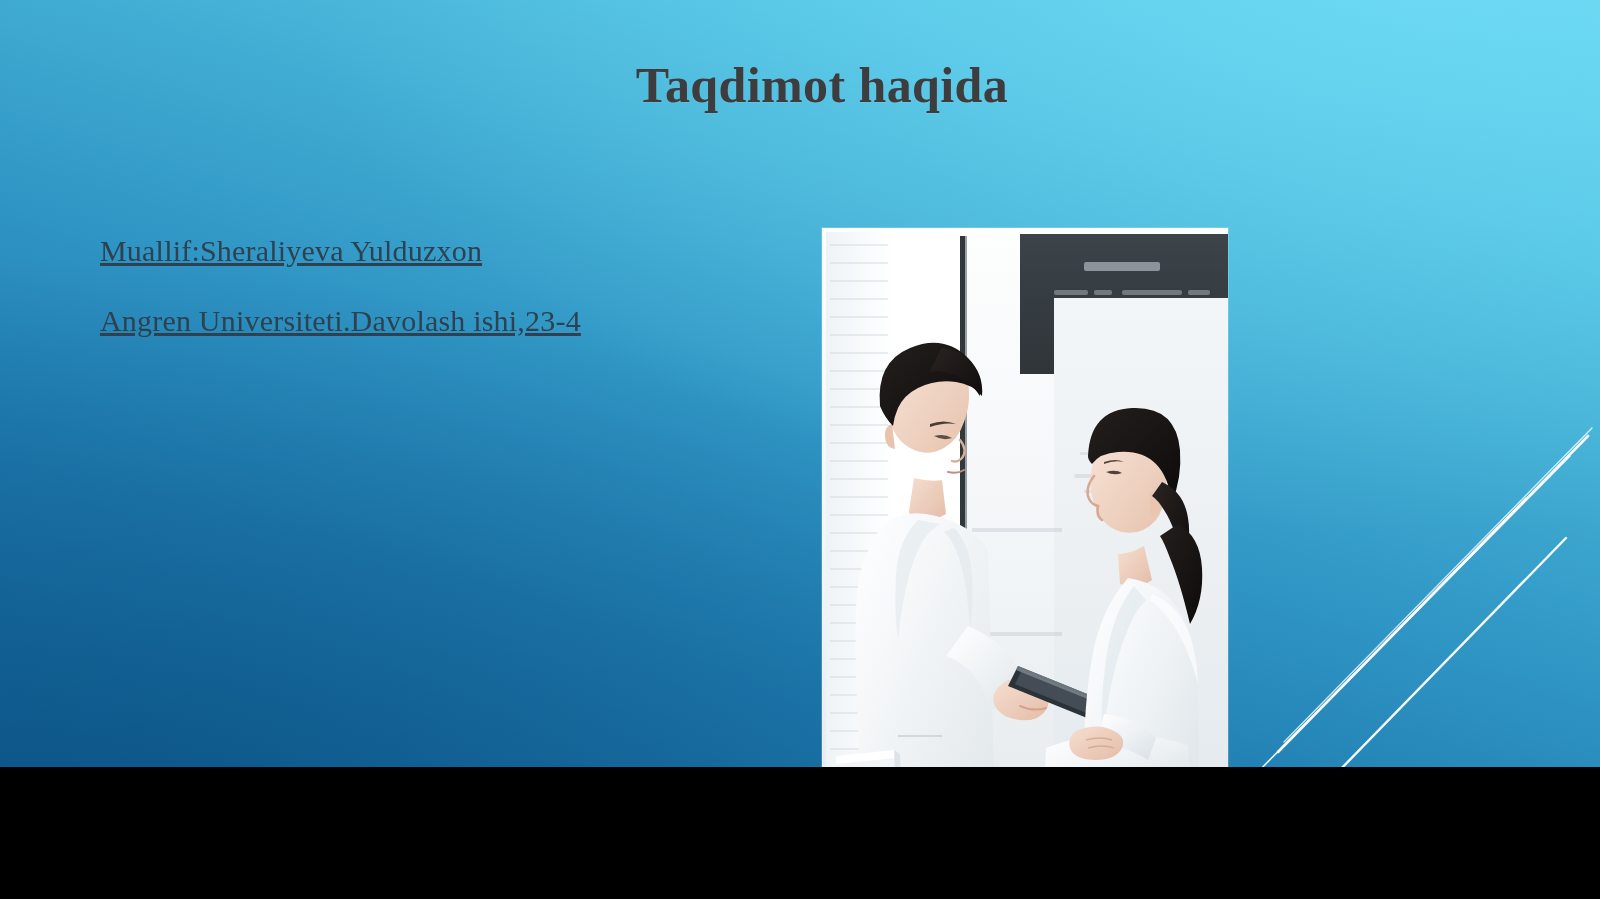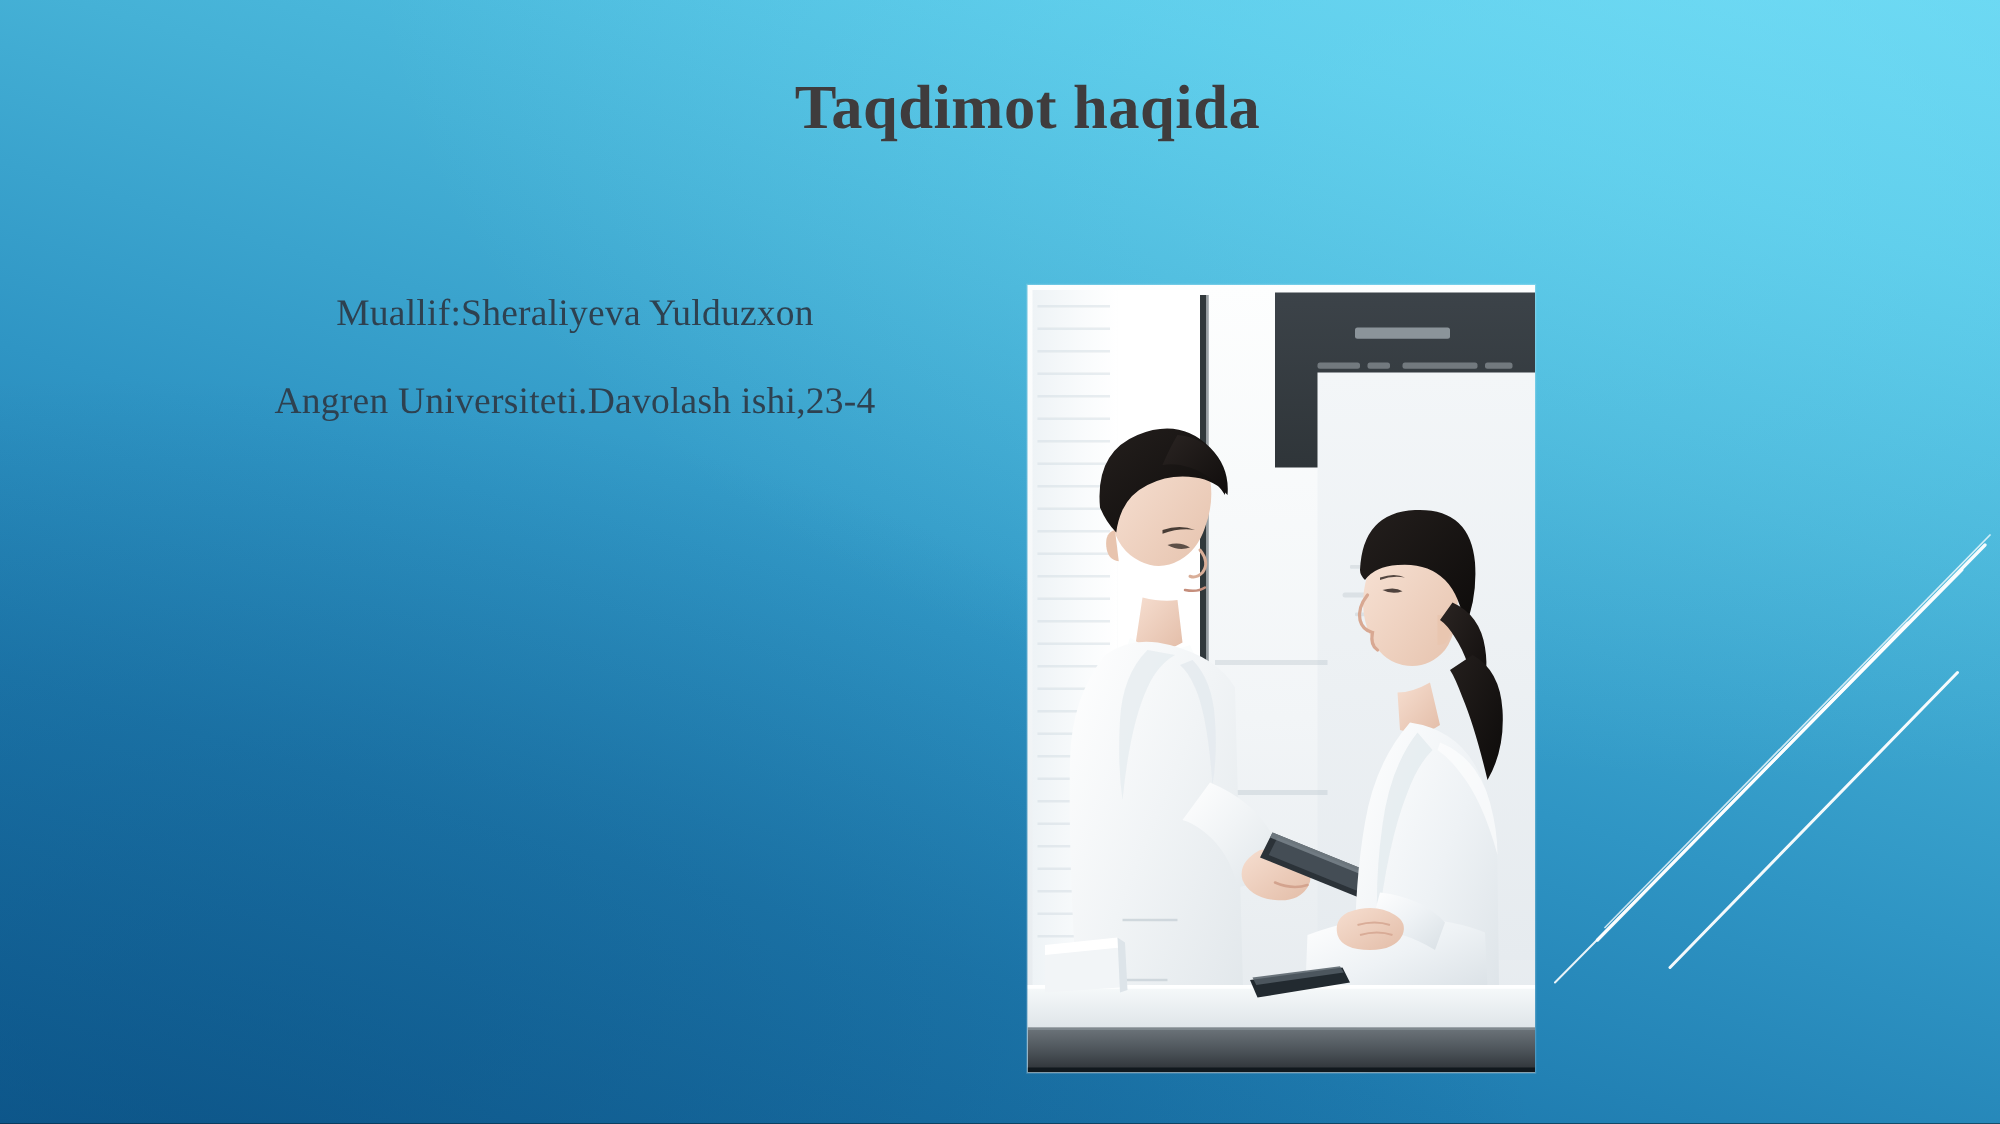--- a/index.html
+++ b/index.html
@@ -12,21 +12,21 @@
     width: 1600px;
     height: 899px;
     overflow: hidden;
     font-family: "Liberation Serif", "DejaVu Serif", serif;
   }
 
   
   #slide {
     position: relative;
     width: 1600px;
-    height: 899px;
+    height: 767px;
     overflow: hidden;
     background:
       radial-gradient(120% 130% at 88% -6%, rgba(120,225,248,0.55) 0%, rgba(120,225,248,0.0) 58%),
       linear-gradient(197deg, #63d2ef 0%, #55c6e6 16%, #45b1d6 34%, #2f95c4 55%, #1f7cb0 74%, #11639a 100%);
   }
 
   
   #vignette {
     position: absolute;
     inset: 0;
@@ -50,22 +50,23 @@
   }
   
   #title > span { position: relative; left: 22px; }
 
   
   #body-block {
     position: absolute;
     left: 100px;
     top: 236px;
     width: 720px;
-    text-align: center;
+    text-align: left;
     color: #2e4150;
+    text-decoration: underline;
   }
   .body-line {
     font-size: 30px;
     line-height: 1.0;
     letter-spacing: 0.2px;
     white-space: nowrap;
   }
   #author-line { margin: 0 0 0 0; }
   #affiliation-line { margin-top: 40px; }
 

